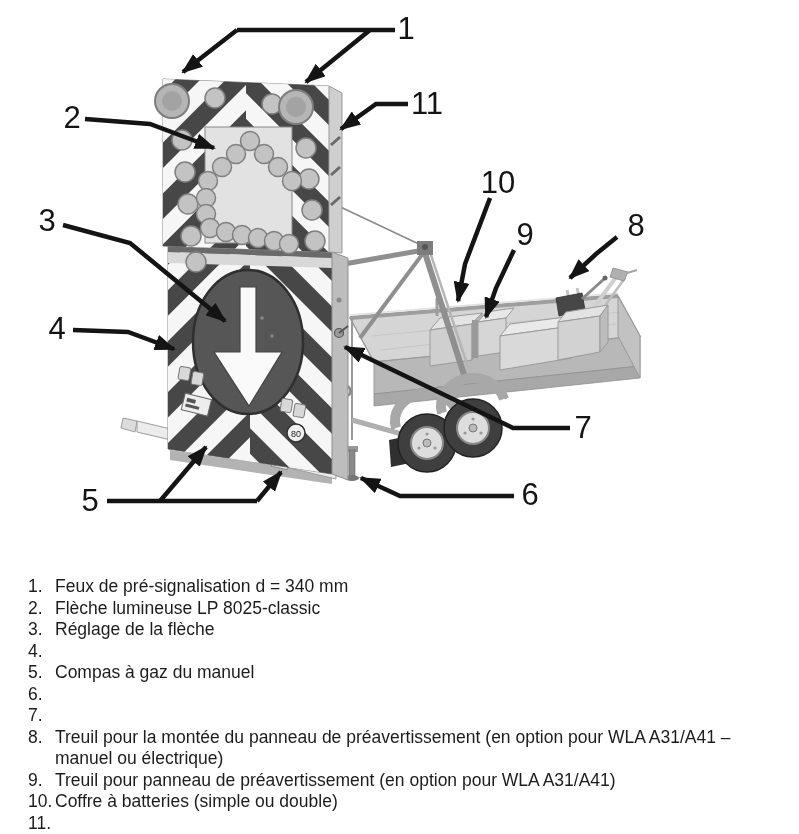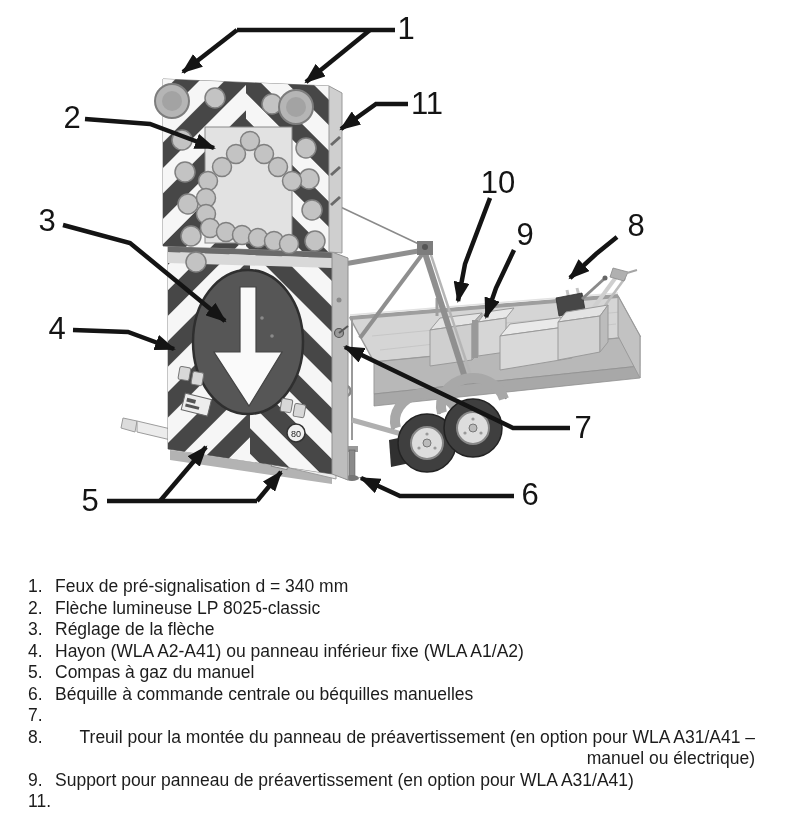--- a/index.html
+++ b/index.html
@@ -3,21 +3,21 @@
 <meta charset="utf-8">
 <style>
   html,body{margin:0;padding:0;background:#ffffff;}
   body{width:799px;height:834px;position:relative;font-family:"Liberation Sans",sans-serif;color:#1a1a1a;}
   #diagram{position:absolute;left:0;top:0;width:799px;height:576px;}
   .callout-label{font-family:"Liberation Sans",sans-serif;font-size:31px;fill:#141414;}
   .cline{stroke:#141414;stroke-width:4.5;fill:none;}
   .legend{position:absolute;left:28px;top:576px;width:745px;font-size:17.5px;line-height:21.5px;color:#1c1c1c;}
   .legend-row{display:flex;align-items:flex-start;}
   .legend-num{flex:none;width:27px;}
-  .legend-text{flex:none;max-width:700px;text-align:right;}
+  .legend-text{flex:none;max-width:700px;}
 </style>
 </head>
 <body>
 
 <svg id="diagram" viewBox="0 0 799 576" xmlns="http://www.w3.org/2000/svg">
   <defs>
     <pattern id="pL" width="36" height="36" patternUnits="userSpaceOnUse" patternTransform="rotate(45)">
       <rect width="36" height="36" fill="#f6f6f6"></rect>
         <rect width="18" height="36" fill="#474747"></rect>
     </pattern>
@@ -294,37 +294,39 @@
   <div class="legend-row">
     <span class="legend-num">2.</span>
     <span class="legend-text">Flèche lumineuse LP 8025-classic</span>
   </div>
   <div class="legend-row">
     <span class="legend-num">3.</span>
     <span class="legend-text">Réglage de la flèche</span>
   </div>
   <div class="legend-row">
     <span class="legend-num">4.</span>
-    <span class="legend-text">Hayon (WLA A2-A41) ou panneau inférieur fixe (WLA A1/A2)</span>
   </div>
   <div class="legend-row">
     <span class="legend-num">5.</span>
     <span class="legend-text">Compas à gaz du manuel</span>
   </div>
   <div class="legend-row">
     <span class="legend-num">6.</span>
-    <span class="legend-text">Béquille à commande centrale ou béquilles manuelles</span>
   </div>
   <div class="legend-row">
     <span class="legend-num">7.</span>
   </div>
   <div class="legend-row">
     <span class="legend-num">8.</span>
     <span class="legend-text">Treuil pour la montée du panneau de préavertissement (en option pour WLA A31/A41 – manuel ou électrique)</span>
   </div>
   <div class="legend-row">
     <span class="legend-num">9.</span>
-    <span class="legend-text">Support pour panneau de préavertissement (en option pour WLA A31/A41)</span>
+    <span class="legend-text">Treuil pour panneau de préavertissement (en option pour WLA A31/A41)</span>
+  </div>
+  <div class="legend-row">
+    <span class="legend-num">10.</span>
+    <span class="legend-text">Coffre à batteries (simple ou double)</span>
   </div>
   <div class="legend-row">
     <span class="legend-num">11.</span>
   </div>
 </div>
 
 </body></html>

